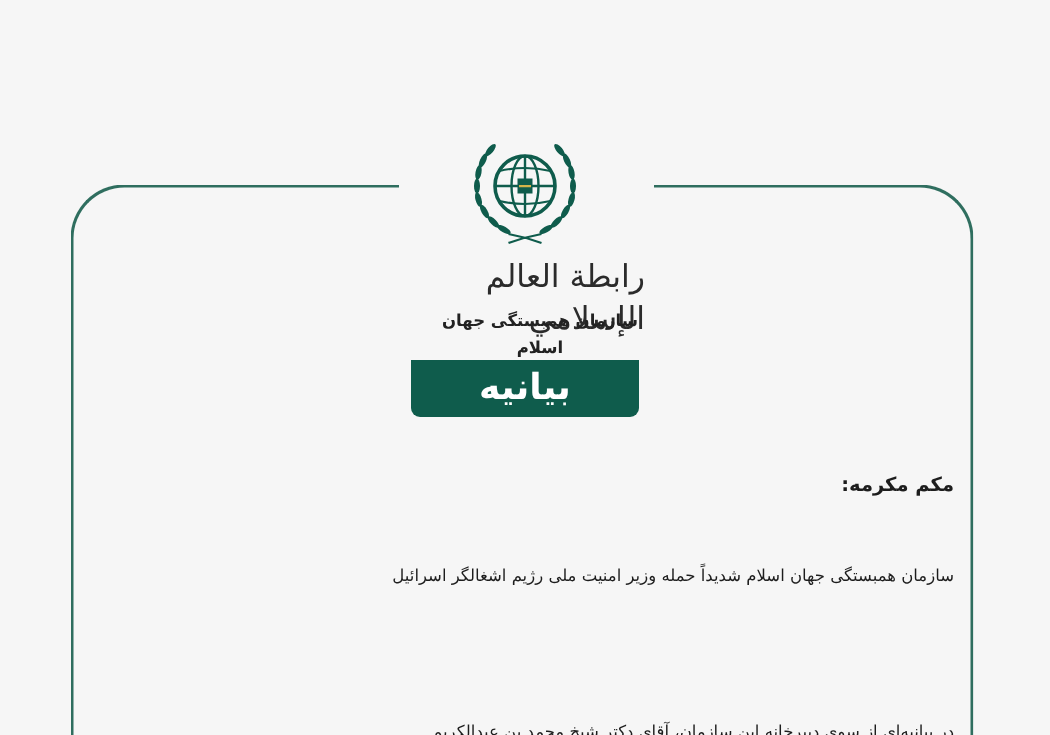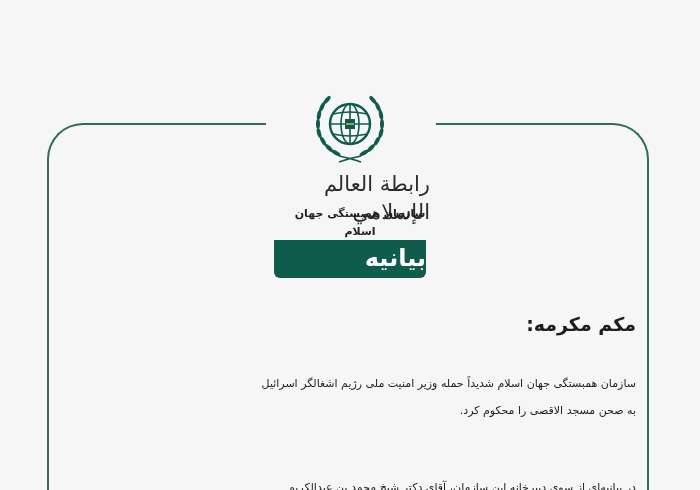--- a/index.html
+++ b/index.html
@@ -72,37 +72,38 @@
     .banner {
       position: absolute;
       left: 274px;
       top: 240px;
       width: 152px;
       height: 38px;
       background: #0f5c4c;
       border-bottom-left-radius: 6px;
       border-bottom-right-radius: 6px;
       color: #ffffff;
+      text-align: center;
       direction: rtl;
       font-size: 24px;
       font-weight: bold;
       line-height: 36px;
     }
     .body-text {
       position: absolute;
       right: 64px;
       width: 570px;
       direction: rtl;
       text-align: right;
       color: #1d1d1d;
       font-size: 11px;
     }
     .salutation {
       top: 310px;
-      font-size: 19px;
+      font-size: 13px;
       font-weight: bold;
       line-height: 28px;
     }
     .para1 {
       top: 370px;
       line-height: 27px;
     }
     .para2 {
       top: 474px;
       line-height: 27px;
@@ -154,18 +155,17 @@
 
 <div class="org-arabic">رابطة العالم الإسلامي</div>
 <div class="org-persian">سازمان همبستگی جهان اسلام</div>
 
 <div class="banner">بیانیه</div>
 
 <div class="body-text salutation">مکم مکرمه:</div>
 
 <div class="body-text para1">
   <p>سازمان همبستگی جهان اسلام شدیداً حمله وزیر امنیت ملی رژیم اشغالگر اسرائیل</p>
-  <p>به صحن مسجد الاقصی را محکوم کرد.</p>
 </div>
 
 <div class="body-text para2">
   <p>در بیانیه‌ای از سوی دبیرخانه این سازمان، آقای دکتر شیخ محمد بن عبدالکریم</p>
 </div>
 
 </body></html>

